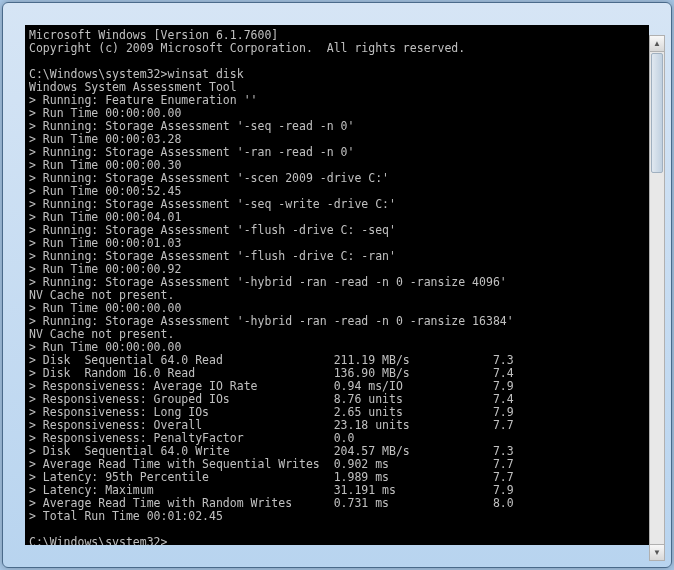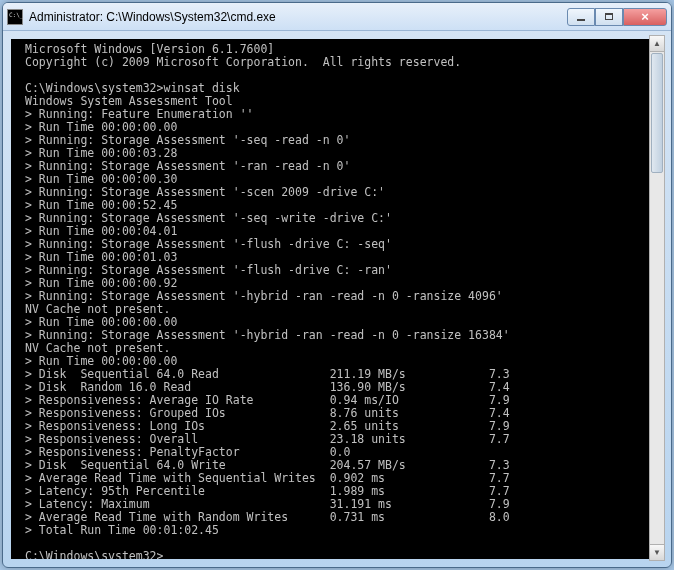--- a/index.html
+++ b/index.html
@@ -76,22 +76,22 @@
     border-top-right-radius: 3px;
     border-bottom-right-radius: 3px;
     color: #fff;
   }
   .win-btn.max .sq { width: 8px; height: 7px; border: 1px solid #444; border-top: 2px solid #444; }
   .win-btn.min .ln { width: 8px; height: 2px; background: #444; margin-top: 6px; }
   .win-btn.close .x { font-weight: bold; font-size: 13px; }
   .console {
     flex: 1;
     background: #000;
-    margin: 8px;
-    padding: 4px 14px;
+    margin: 22px;
+    padding: 4px 4px;
     font-family: 'Lucida Console', 'Consolas', monospace;
     font-size: 11.5px;
     line-height: 13px;
     color: #c0c0c0;
     overflow-y: auto;
     white-space: pre;
   }
   .scrollbar {
     position: absolute;
     right: 6px;
@@ -125,35 +125,20 @@
     background: linear-gradient(to right, #e0e8f0, #c0d0e0);
     border: 1px solid #a0b0c0;
     border-radius: 2px;
     cursor: pointer;
   }
 </style>
 </head>
 <body>
 
 <div class="window">
-  <div class="titlebar">
-    <div class="title-icon"></div>
-    <div class="title-text">Administrator: C:\Windows\System32\cmd.exe</div>
-    <div class="win-controls">
-      <div class="win-btn min">
-          <div class="ln"></div>
-        </div>
-      <div class="win-btn max">
-          <div class="sq"></div>
-        </div>
-      <div class="win-btn close">
-          <span class="x">×</span>
-        </div>
-    </div>
-  </div>
 
   <div class="console" id="console">Microsoft Windows [Version 6.1.7600]
 Copyright (c) 2009 Microsoft Corporation.  All rights reserved.
 
 C:\Windows\system32&gt;winsat disk
 Windows System Assessment Tool
 &gt; Running: Feature Enumeration ''
 &gt; Run Time 00:00:00.00
 &gt; Running: Storage Assessment '-seq -read -n 0'
 &gt; Run Time 00:00:03.28

